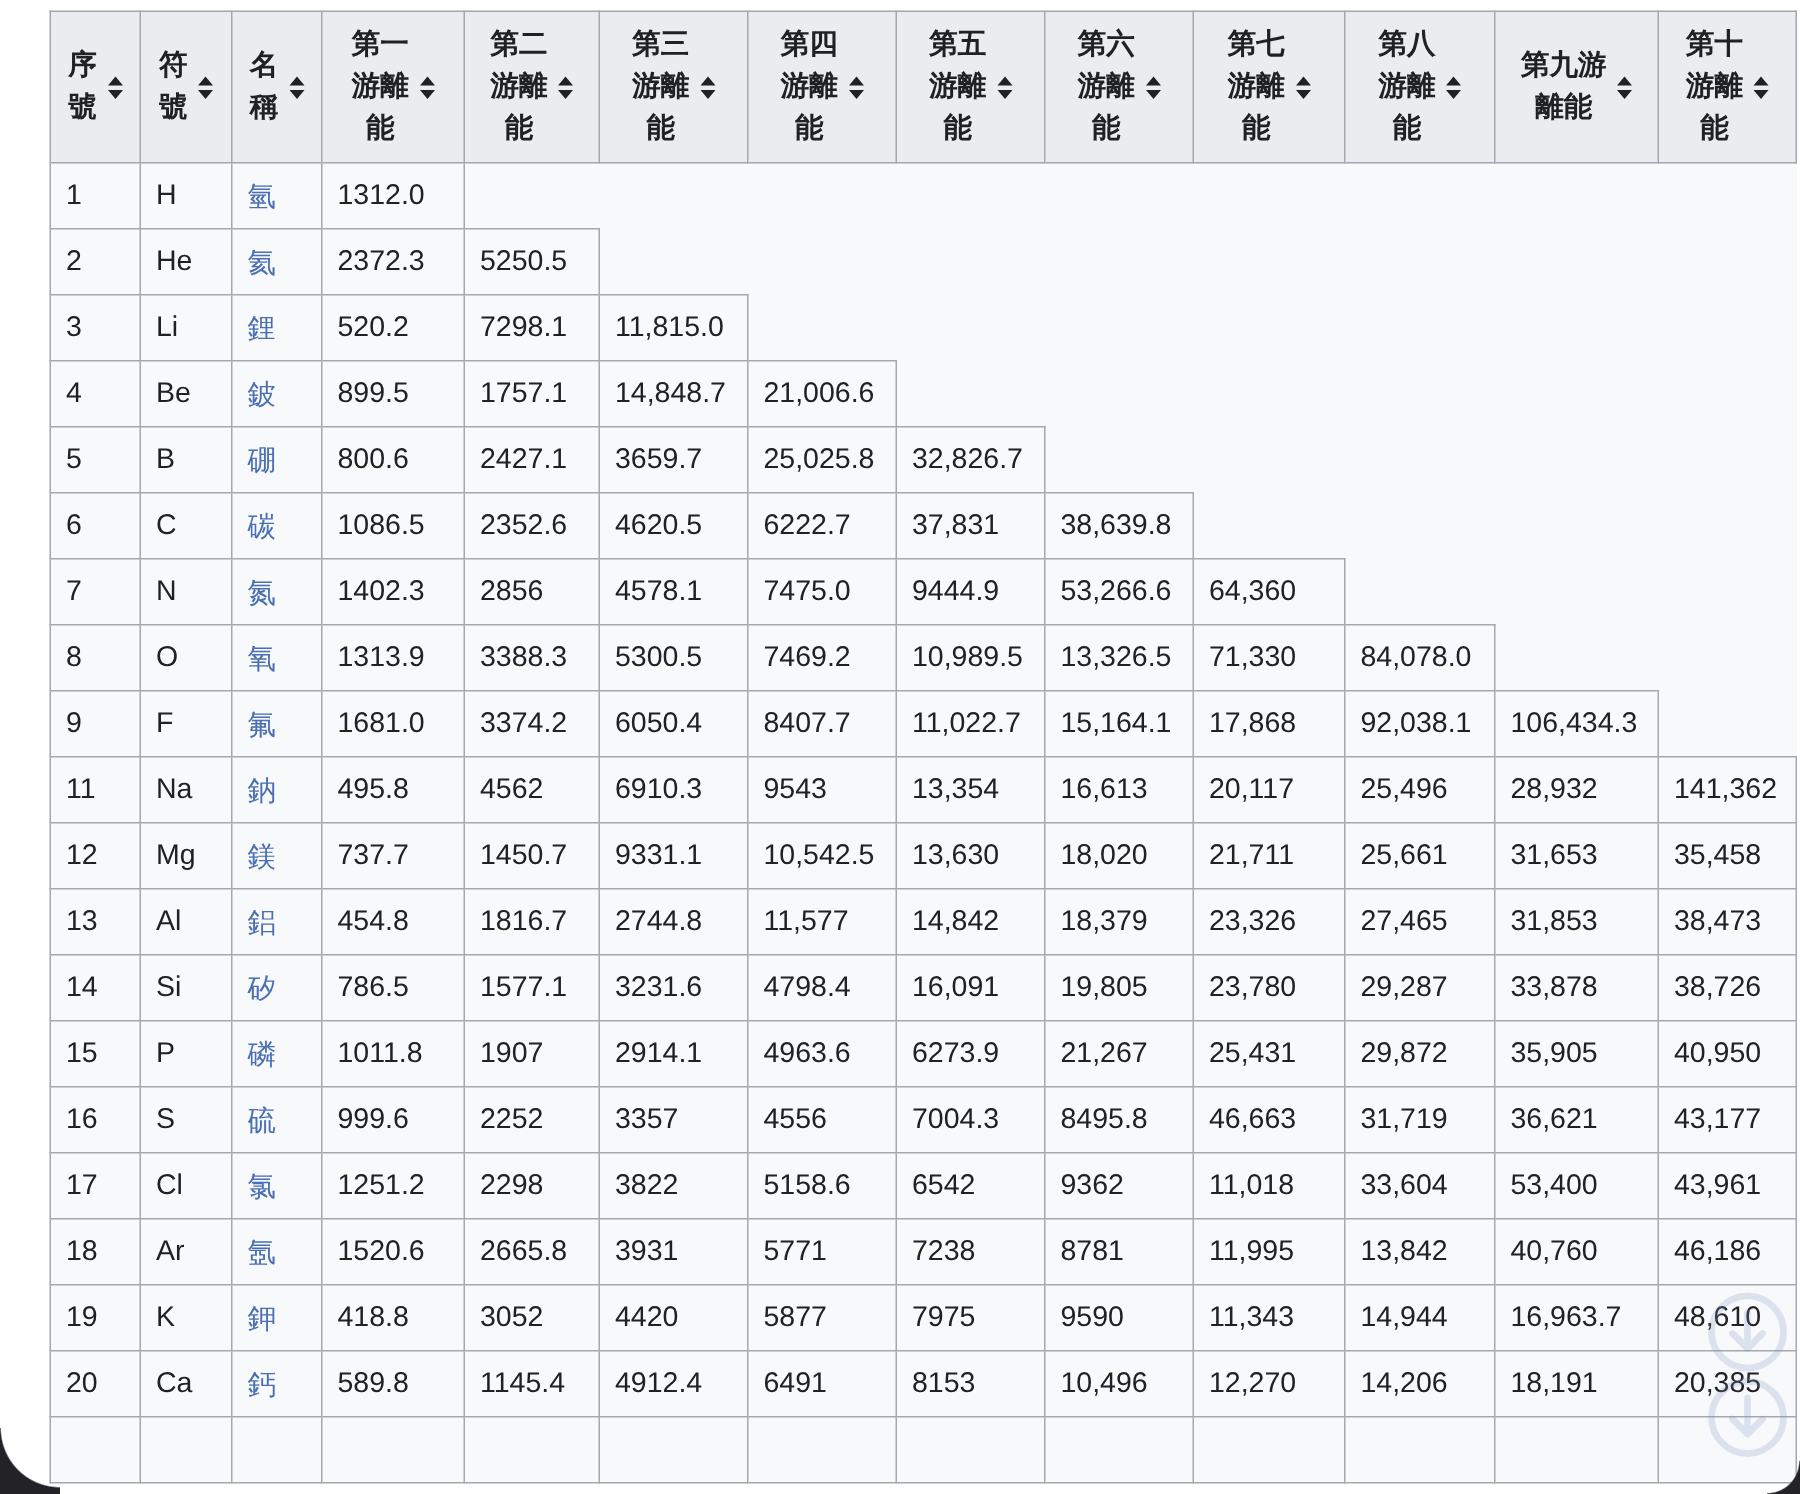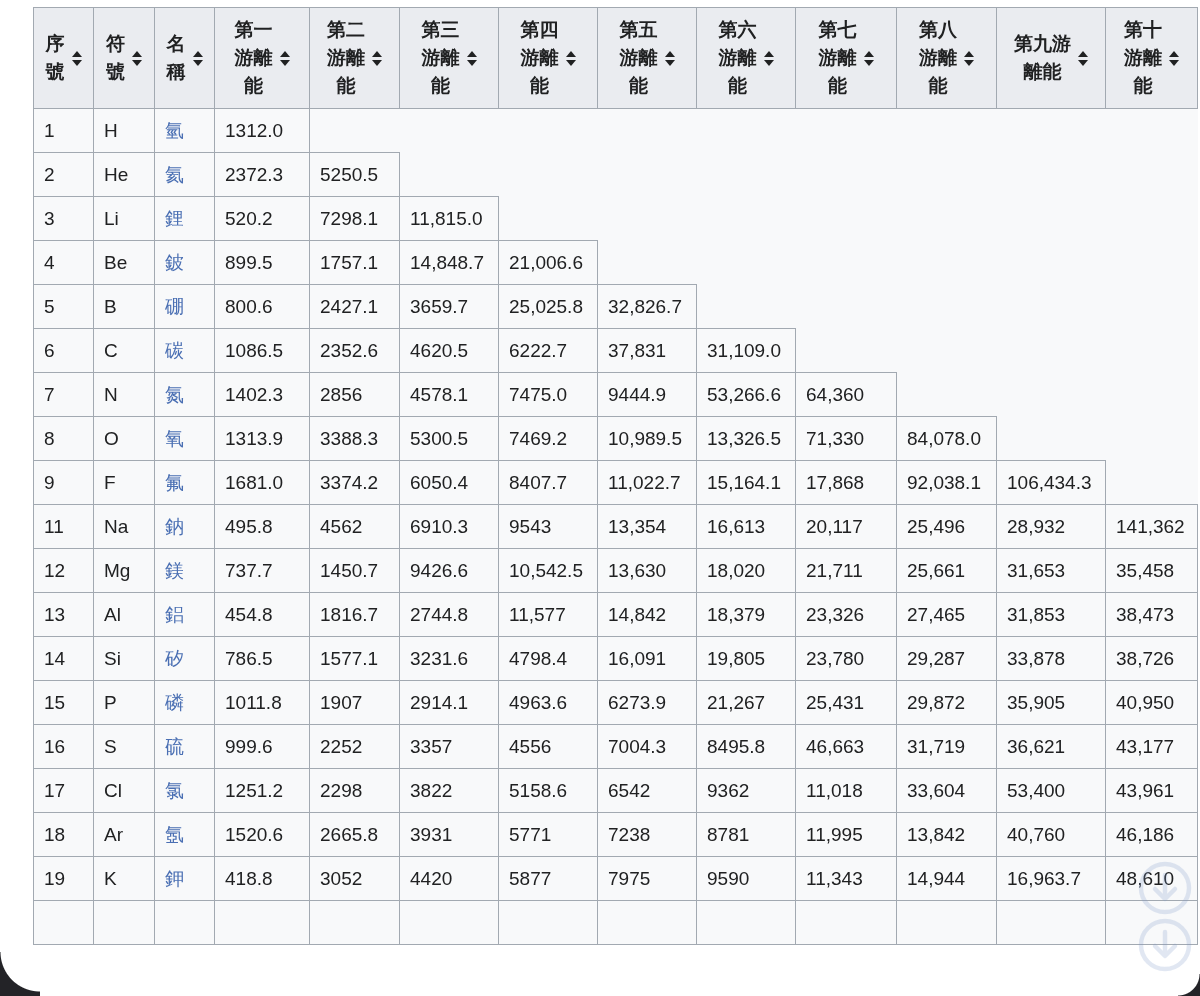--- a/index.html
+++ b/index.html
@@ -357,21 +357,21 @@
         </tr>
         <tr>
           <td>6</td>
           <td>C</td>
           <td><a>碳</a></td>
           <td>1086.5</td>
           <td>2352.6</td>
           <td>4620.5</td>
           <td>6222.7</td>
           <td>37,831</td>
-          <td>31,109.0</td>
+          <td>38,639.8</td>
           <td class="blank"></td>
           <td class="blank"></td>
           <td class="blank"></td>
           <td class="blank"></td>
         </tr>
         <tr>
           <td>7</td>
           <td>N</td>
           <td><a>氮</a></td>
           <td>1402.3</td>
@@ -429,21 +429,21 @@
           <td>25,496</td>
           <td>28,932</td>
           <td>141,362</td>
         </tr>
         <tr>
           <td>12</td>
           <td>Mg</td>
           <td><a>鎂</a></td>
           <td>737.7</td>
           <td>1450.7</td>
-          <td>9426.6</td>
+          <td>9331.1</td>
           <td>10,542.5</td>
           <td>13,630</td>
           <td>18,020</td>
           <td>21,711</td>
           <td>25,661</td>
           <td>31,653</td>
           <td>35,458</td>
         </tr>
         <tr>
           <td>13</td>
@@ -542,20 +542,35 @@
           <td>418.8</td>
           <td>3052</td>
           <td>4420</td>
           <td>5877</td>
           <td>7975</td>
           <td>9590</td>
           <td>11,343</td>
           <td>14,944</td>
           <td>16,963.7</td>
           <td>48,610</td>
+        </tr>
+        <tr>
+          <td>20</td>
+          <td>Ca</td>
+          <td><a>鈣</a></td>
+          <td>589.8</td>
+          <td>1145.4</td>
+          <td>4912.4</td>
+          <td>6491</td>
+          <td>8153</td>
+          <td>10,496</td>
+          <td>12,270</td>
+          <td>14,206</td>
+          <td>18,191</td>
+          <td>20,385</td>
         </tr>
         <tr>
           <td></td>
           <td></td>
           <td><a></a></td>
           <td></td>
           <td></td>
           <td></td>
           <td></td>
           <td></td>

